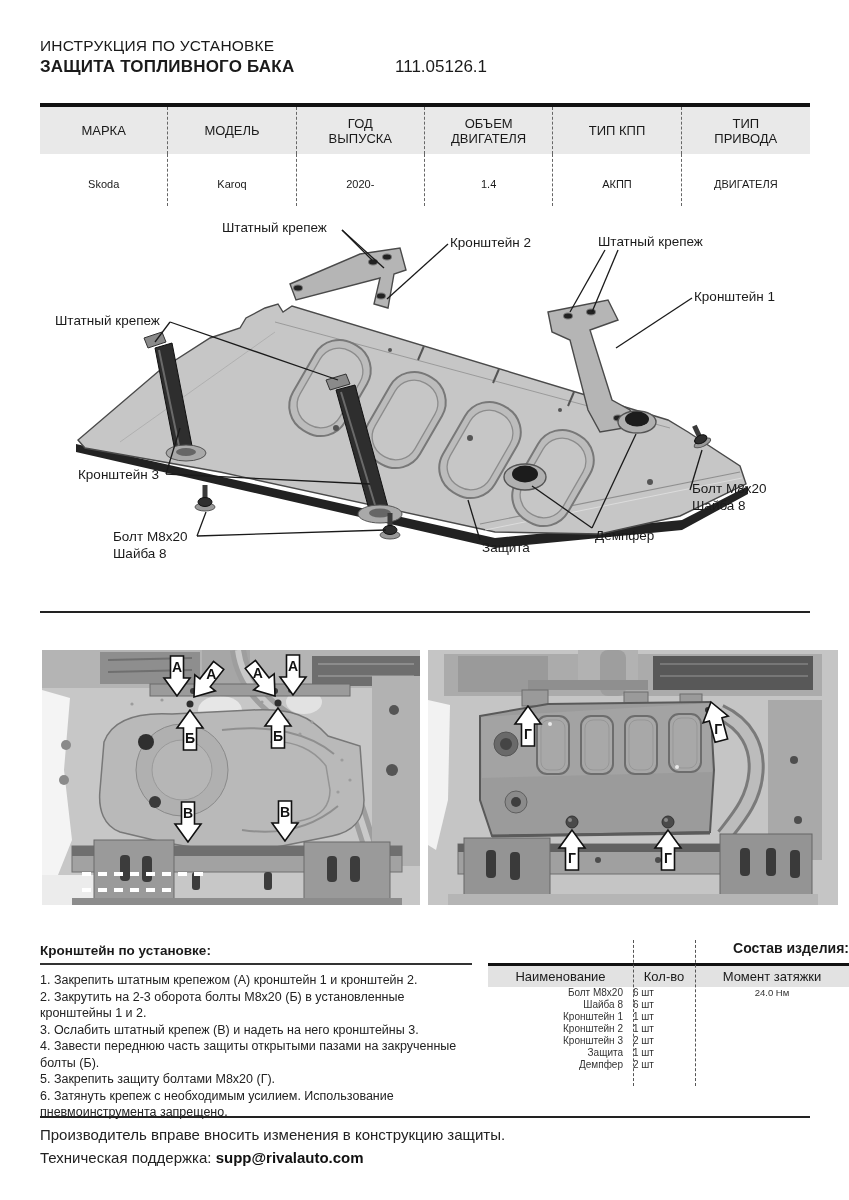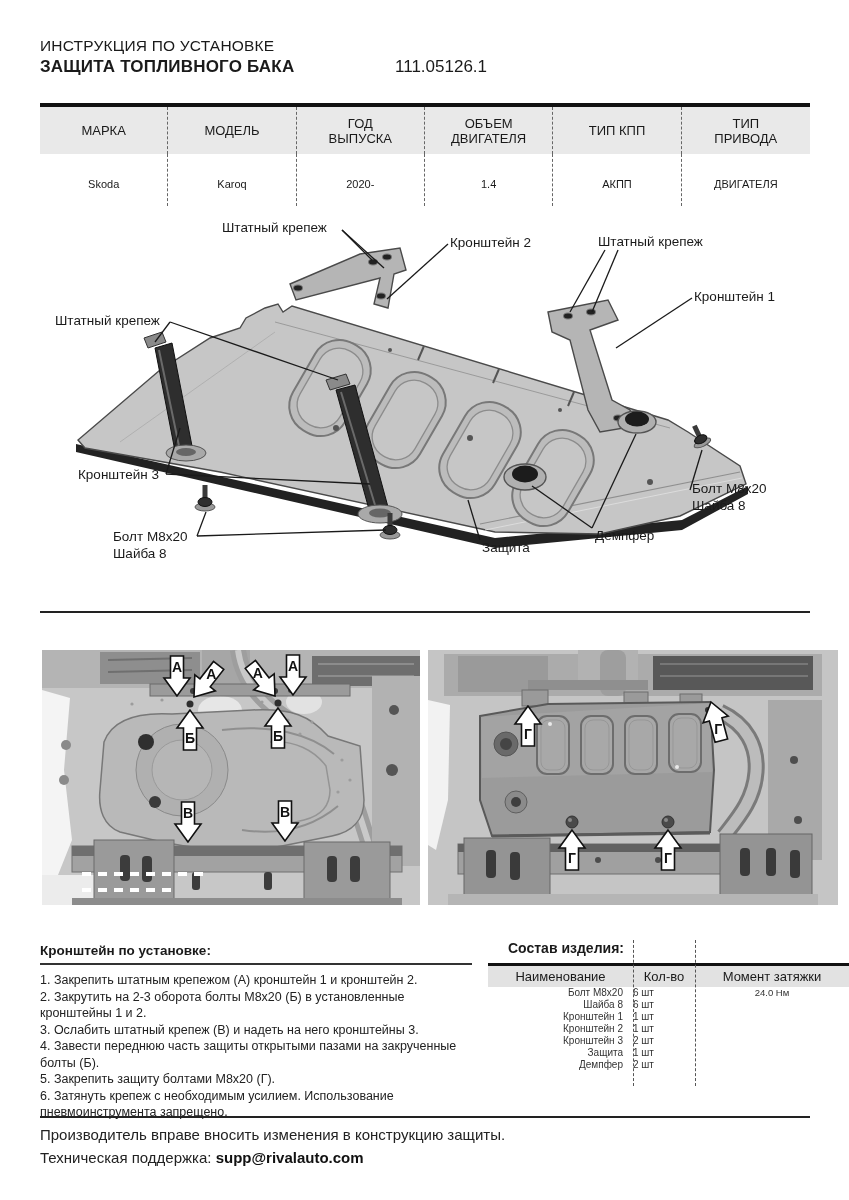--- a/index.html
+++ b/index.html
@@ -23,21 +23,21 @@
   .dlabel{font-size:13.5px;white-space:nowrap;line-height:17px;}
   
   .divider{left:40px;width:770px;border-top:2px solid #222;}
   
   .instr{left:40px;top:943px;width:432px;}
   .instr h3{margin:0;font-size:13.5px;font-weight:bold;}
   .instr .rule{border-bottom:2px solid #333;margin-top:5px;}
   .steps{margin-top:7px;font-size:12.5px;line-height:16.5px;color:#222;}
   
   .ptable{left:488px;top:940px;width:361px;}
-  .ptable .heading{font-size:14px;font-weight:bold;padding-left:20px;height:23px;}
+  .ptable .heading{font-size:14px;font-weight:bold;padding-left:20px;height:23px;text-align:right;}
   .pbox{border-top:3px solid #111;}
   .phead{display:grid;grid-template-columns:145px 62px 154px;background:#e2e2e2;height:21px;}
   .phead div{font-size:13px;display:flex;align-items:center;justify-content:center;}
   .prow{display:grid;grid-template-columns:145px 62px 154px;height:12px;font-size:10px;color:#333;}
   .prow .pname{text-align:right;padding-right:10px;}
   .prow .pqty{text-align:left;}
   .prow .ptorq{text-align:center;font-size:9.5px;}
   .vline{position:absolute;top:0;height:146px;border-left:1px dashed #555;}
   
   .foot1{left:40px;top:1126px;font-size:15px;color:#222;}

